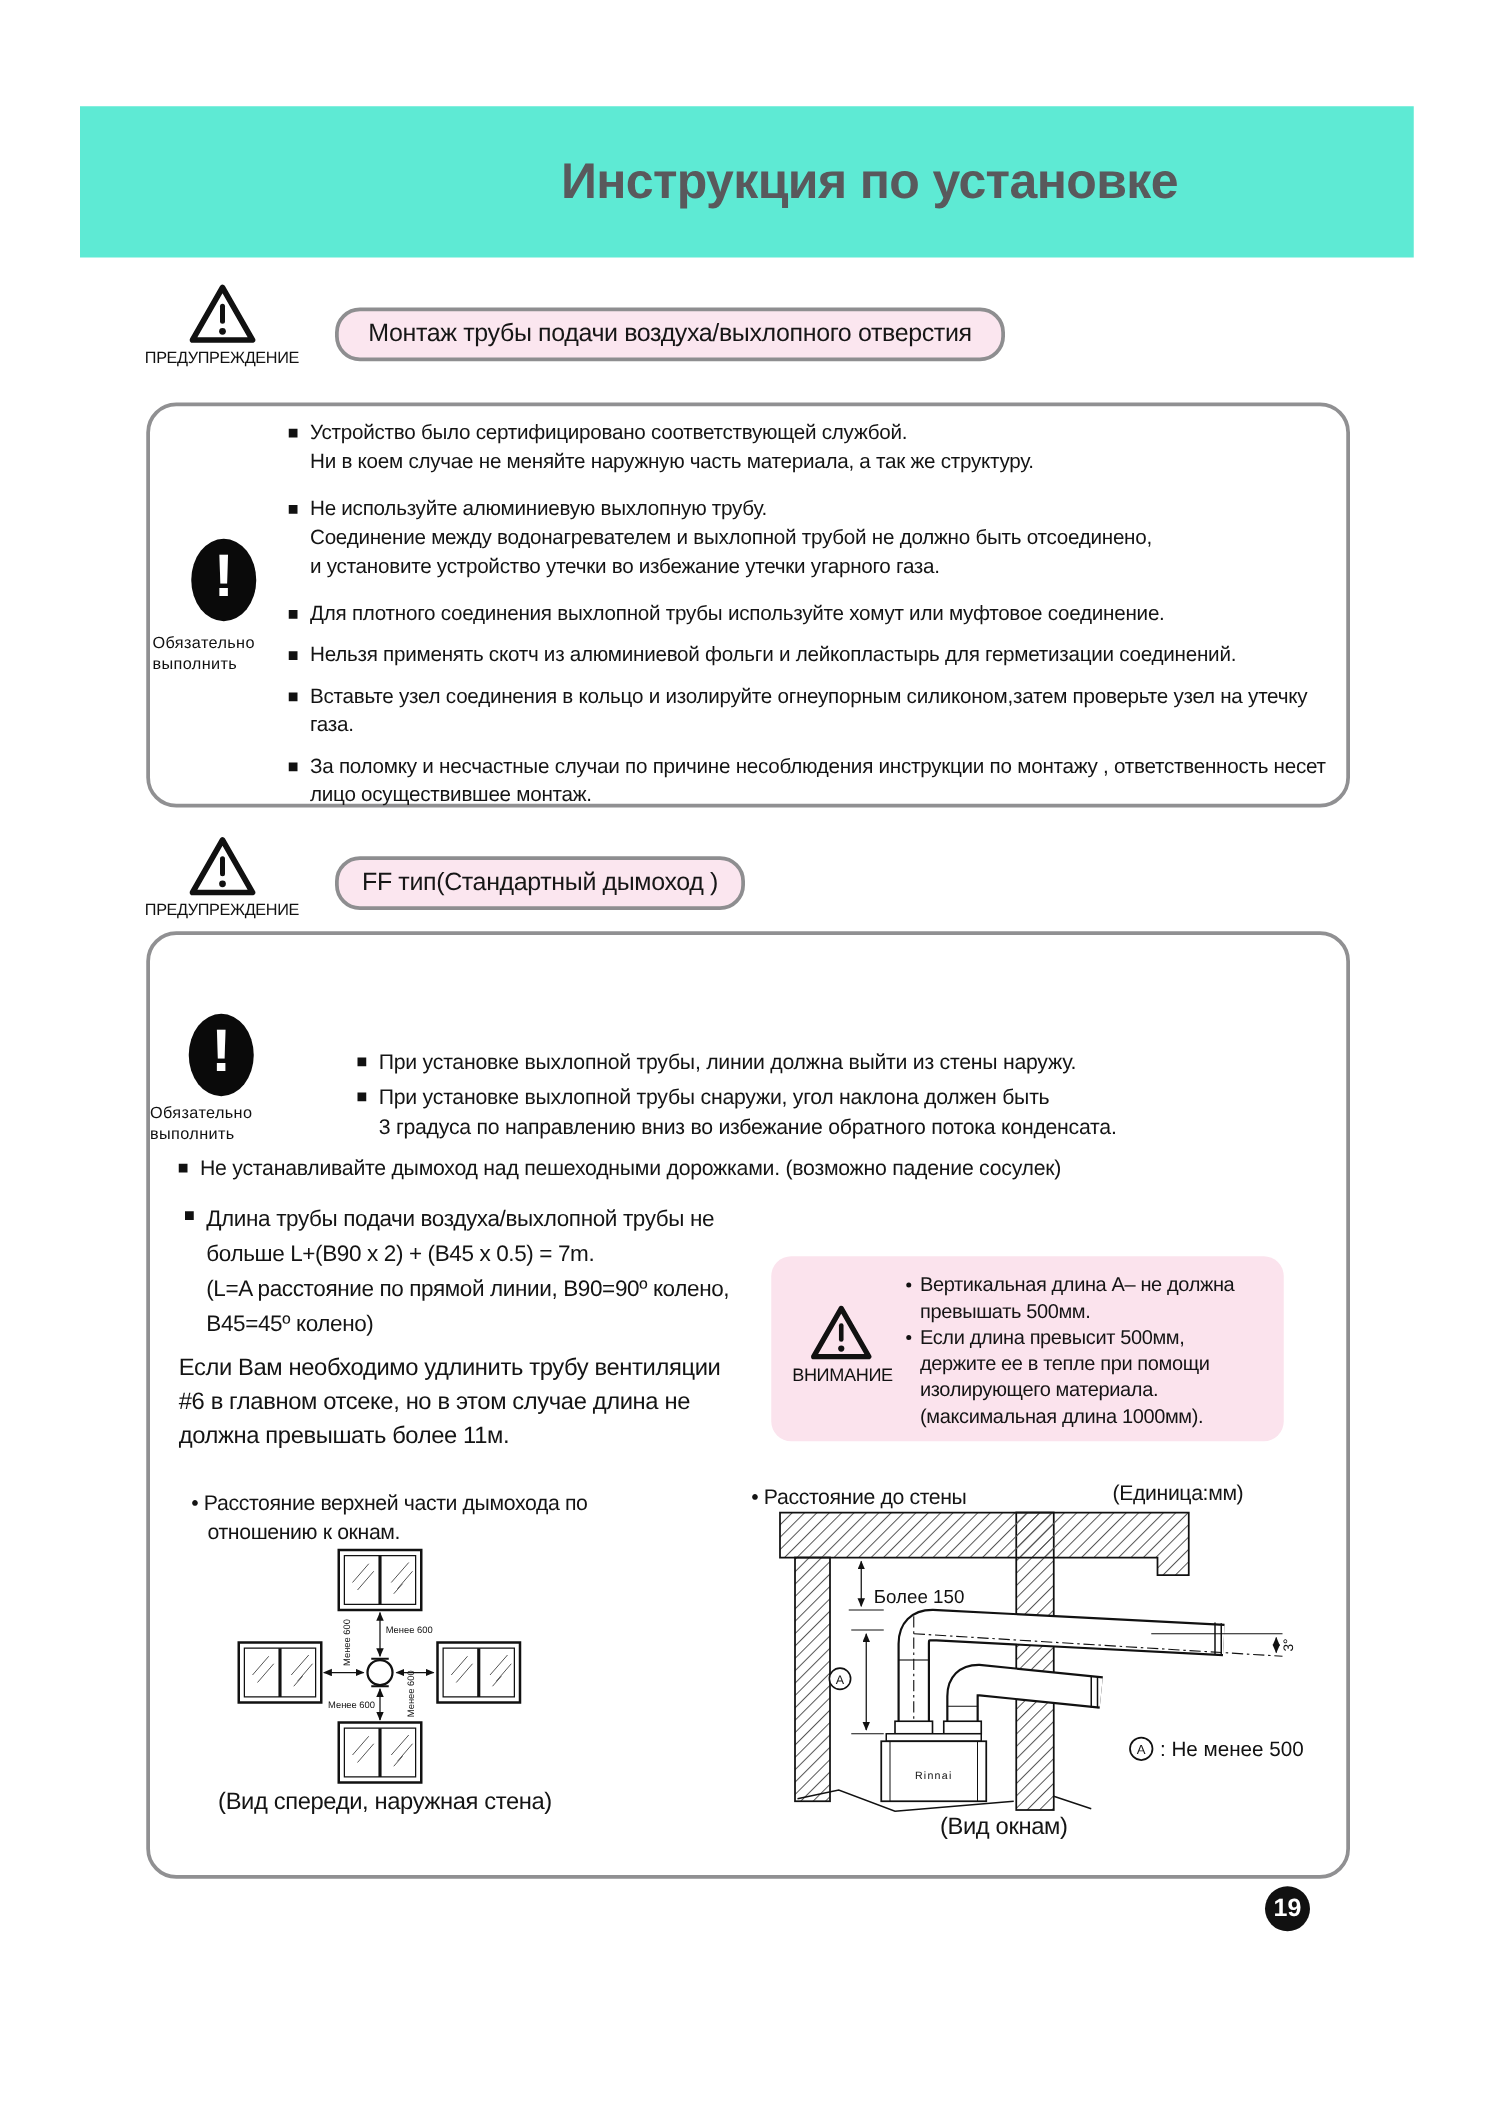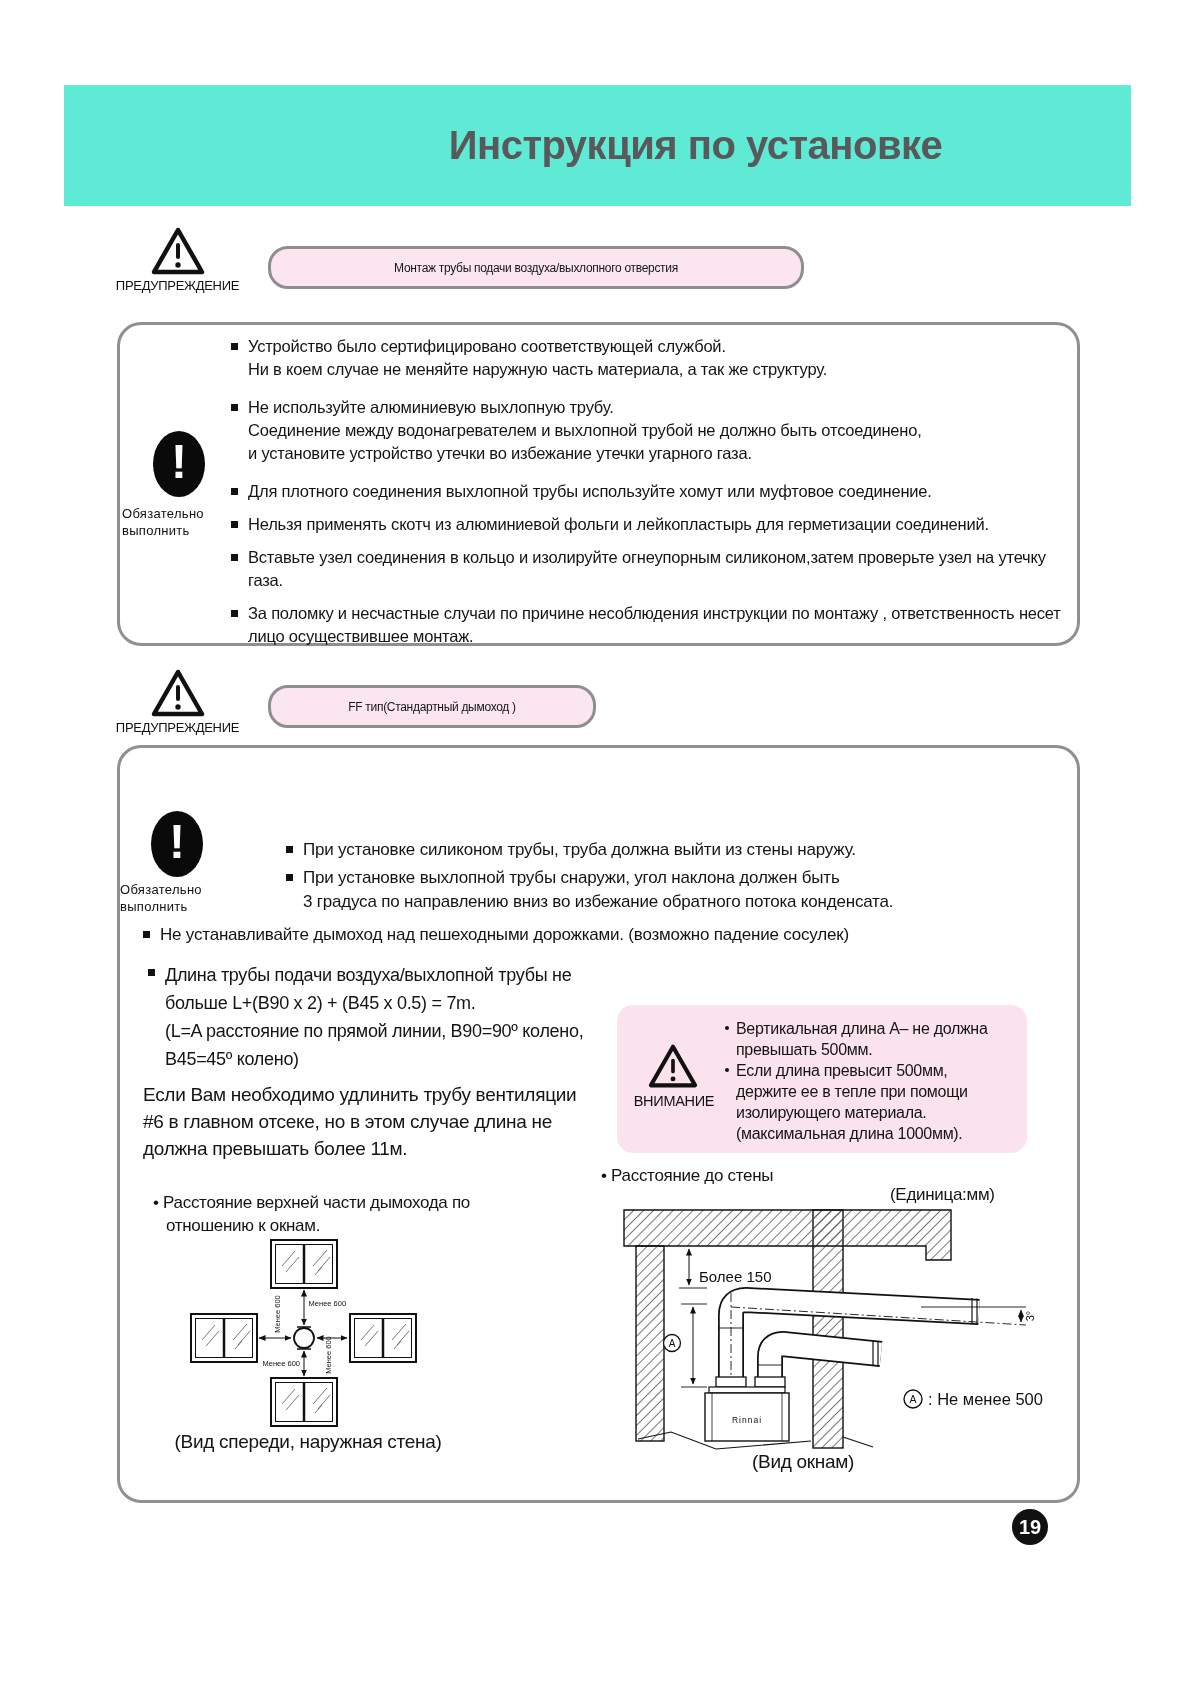--- a/index.html
+++ b/index.html
@@ -6,21 +6,21 @@
   #page{position:relative;width:1191px;height:1684px;background:#ffffff;overflow:hidden;
         font-family:"Liberation Sans",sans-serif;color:#141414;}
   .abs{position:absolute;}
   
   #header-band{left:64px;top:85px;width:1067px;height:121px;background:#5eead4;
                display:flex;align-items:center;justify-content:center;}
   #page-title{font-size:40px;font-weight:bold;color:#59595c;letter-spacing:-0.5px;transform:translateX(98px);}
   
   .warn-label{font-size:13px;text-align:center;letter-spacing:-0.3px;color:#111;}
   .pill{background:#fbe6ef;border:3px solid #8e8e90;border-radius:20px;
-        display:flex;align-items:center;justify-content:center;font-size:12px;color:#161616;letter-spacing:-0.3px;}
+        display:flex;align-items:center;justify-content:center;font-size:20px;color:#161616;letter-spacing:-0.3px;}
   .bigbox{background:#fff;border:3px solid #909092;border-radius:24px;}
   
   .mand-icon{background:#0a0a0a;border-radius:50%;display:flex;align-items:center;justify-content:center;}
   .mand-icon span{color:#fff;font-weight:bold;font-size:48px;line-height:1;transform:translateY(-2px);}
   .mand-label{font-size:13px;line-height:17px;letter-spacing:0.3px;color:#111;}
   
   .brow{display:flex;align-items:flex-start;}
   .sq{width:7px;height:7px;background:#111;flex:none;margin-top:8px;margin-right:10px;}
   .blines{font-size:16.5px;line-height:23px;letter-spacing:-0.2px;}
   .blines2{font-size:17px;line-height:24px;letter-spacing:-0.2px;}
@@ -129,21 +129,21 @@
       </div>
     <div class="abs mand-label" style="left:0px;top:133px;width:118px;">
       <div>Обязательно</div>
       <div>выполнить</div>
     </div>
 
     <div class="abs" style="left:166px;top:90px;width:720px;">
       <div class="brow" style="margin-bottom:4px;">
         <span class="sq"></span>
         <div class="blines2">
-            <div>При установке силиконом трубы, труба должна выйти из стены наружу.</div>
+            <div>При установке выхлопной трубы, линии должна выйти из стены наружу.</div>
           </div>
       </div>
       <div class="brow">
         <span class="sq"></span>
         <div class="blines2">
           <div>При установке выхлопной трубы снаружи, угол наклона должен быть</div>
           <div>3 градуса по направлению вниз во избежание обратного потока конденсата.</div>
         </div>
       </div>
     </div>
@@ -240,21 +240,21 @@
           <line x1="131" y1="113" x2="131" y2="138"></line>
         </g>
         <text x="135.5" y="68" font-size="7.5">Менее 600</text>
         <text x="107" y="76" font-size="7.5" text-anchor="middle" transform="rotate(-90 107 76)">Менее 600</text>
         <text x="158" y="117" font-size="7.5" text-anchor="middle" transform="rotate(-90 158 117)">Менее 600</text>
         <text x="127" y="128" font-size="7.5" text-anchor="end">Менее 600</text>
       </svg>
     </div>
     <div class="abs caption" style="left:33px;top:683px;width:310px;">(Вид спереди, наружная стена)</div>
 
-    <div class="abs small-head" style="left:481px;top:416px;width:260px;">•  Расстояние до стены</div>
+    <div class="abs small-head" style="left:481px;top:438px;width:260px;">•  Расстояние до стены</div>
     <div class="abs small-head" style="left:770px;top:435px;width:160px;">(Единица:мм)</div>
 
     <div class="abs" style="left:461px;top:455px;width:480px;height:265px;">
       <svg width="480" height="265" viewBox="0 0 480 265">
         <defs>
           <pattern id="hh" patternUnits="userSpaceOnUse" width="7" height="7" patternTransform="rotate(45)">
             <line x1="0" y1="0" x2="0" y2="7" stroke="#555" stroke-width="1.6"></line>
           </pattern>
           <marker id="arr2" markerWidth="8" markerHeight="8" refX="6.5" refY="3" orient="auto-start-reverse" markerUnits="userSpaceOnUse">
             <path d="M0,0 L7,3 L0,6 Z" fill="#111"></path>

